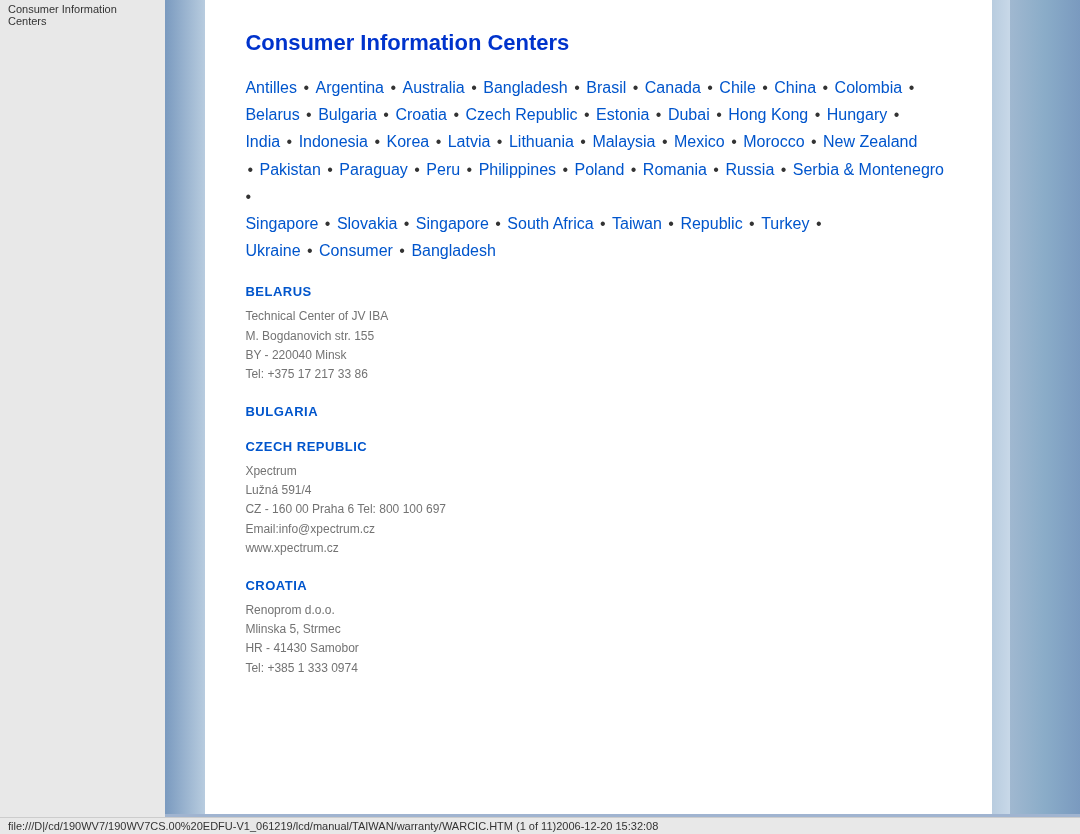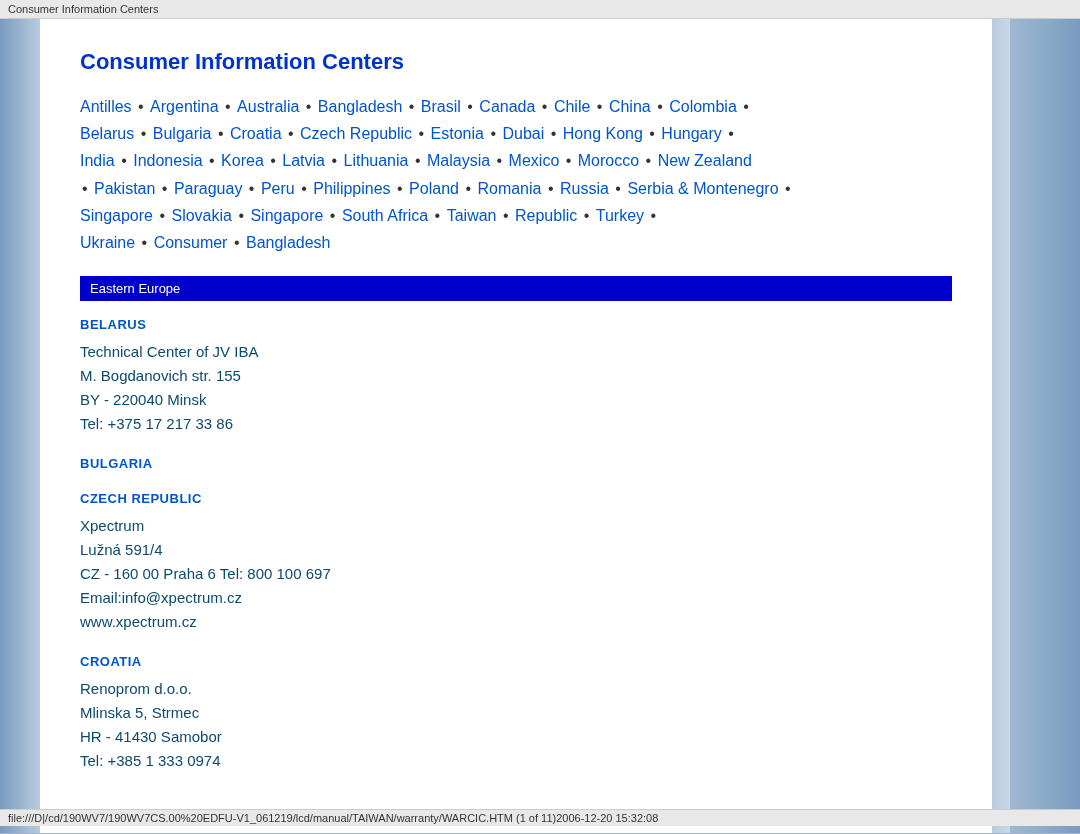--- a/index.html
+++ b/index.html
@@ -100,39 +100,38 @@
 
     .country-title {
       color: #0055cc;
       font-size: 13px;
       font-weight: bold;
       margin-bottom: 8px;
       letter-spacing: 0.5px;
     }
 
     .country-details {
-      font-size: 15px;
-      color: #0c4a6e;
+      font-size: 12px;
+      color: #737373;
       line-height: 1.6;
     }
 
     .status-bar {
       background-color: #e8e8e8;
       padding: 2px 8px;
       font-size: 11px;
       color: #333;
       border-top: 1px solid #ccc;
       position: fixed;
-      bottom: 8px;
+      bottom: 0;
       width: 100%;
     }
 
     .content-wrapper {
       display: flex;
-      flex-direction: column;
       min-height: 834px;
     }
   </style>
 </head>
 <body>
 
 <div class="content-wrapper">
   <div class="title-bar">
     <span>Consumer Information Centers</span>
   </div>
@@ -145,21 +144,20 @@
 
       <div class="links-section">
         <a href="#">Antilles</a><span class="bullet"> • </span><a href="#">Argentina</a><span class="bullet"> • </span><a href="#">Australia</a><span class="bullet"> • </span><a href="#">Bangladesh</a><span class="bullet"> • </span><a href="#">Brasil</a><span class="bullet"> • </span><a href="#">Canada</a><span class="bullet"> • </span><a href="#">Chile</a><span class="bullet"> • </span><a href="#">China</a><span class="bullet"> • </span><a href="#">Colombia</a><span class="bullet"> •</span><br>
         <a href="#">Belarus</a><span class="bullet"> • </span><a href="#">Bulgaria</a><span class="bullet"> • </span><a href="#">Croatia</a><span class="bullet"> • </span><a href="#">Czech Republic</a><span class="bullet"> • </span><a href="#">Estonia</a><span class="bullet"> • </span><a href="#">Dubai</a><span class="bullet"> • </span> <a href="#">Hong Kong</a><span class="bullet"> • </span><a href="#">Hungary</a><span class="bullet"> •</span><br>
         <a href="#">India</a><span class="bullet"> • </span><a href="#">Indonesia</a><span class="bullet"> • </span><a href="#">Korea</a><span class="bullet"> • </span><a href="#">Latvia</a><span class="bullet"> • </span><a href="#">Lithuania</a><span class="bullet"> • </span><a href="#">Malaysia</a><span class="bullet"> • </span><a href="#">Mexico</a><span class="bullet"> • </span><a href="#">Morocco</a><span class="bullet"> • </span><a href="#">New Zealand</a><br>
         <span class="bullet">• </span><a href="#">Pakistan</a><span class="bullet"> • </span><a href="#">Paraguay</a><span class="bullet"> • </span><a href="#">Peru</a><span class="bullet"> • </span><a href="#">Philippines</a><span class="bullet"> • </span><a href="#">Poland</a><span class="bullet"> • </span><a href="#">Romania</a><span class="bullet"> • </span><a href="#">Russia</a><span class="bullet"> • </span><a href="#">Serbia &amp; Montenegro</a><span class="bullet"> •</span><br>
         <a href="#">Singapore</a><span class="bullet"> • </span><a href="#">Slovakia</a><span class="bullet"> • </span><a href="#">Singapore</a><span class="bullet"> • </span><a href="#">South Africa</a><span class="bullet"> • </span><a href="#">Taiwan</a><span class="bullet"> • </span><a href="#">Republic</a><span class="bullet"> • </span><a href="#">Turkey</a><span class="bullet"> •</span><br>
         <a href="#">Ukraine</a><span class="bullet"> • </span><a href="#">Consumer</a><span class="bullet"> • </span><a href="#">Bangladesh</a>
       </div>
 
-      <div class="section-header">Eastern Europe</div>
 
       <div class="country-section">
         <div class="country-title">BELARUS</div>
         <div class="country-details">
           Technical Center of JV IBA<br>
           M. Bogdanovich str. 155<br>
           BY - 220040 Minsk<br>
           Tel: +375 17 217 33 86
         </div>
       </div>

